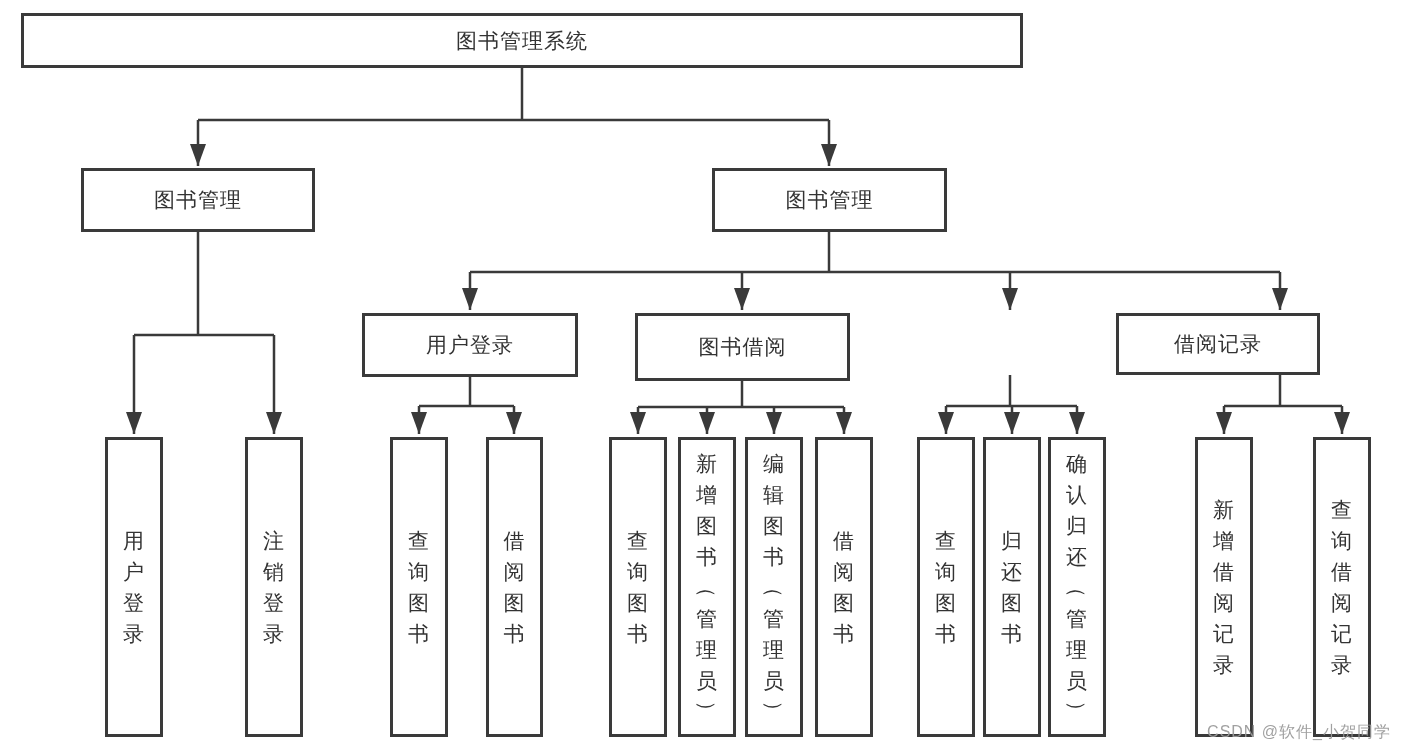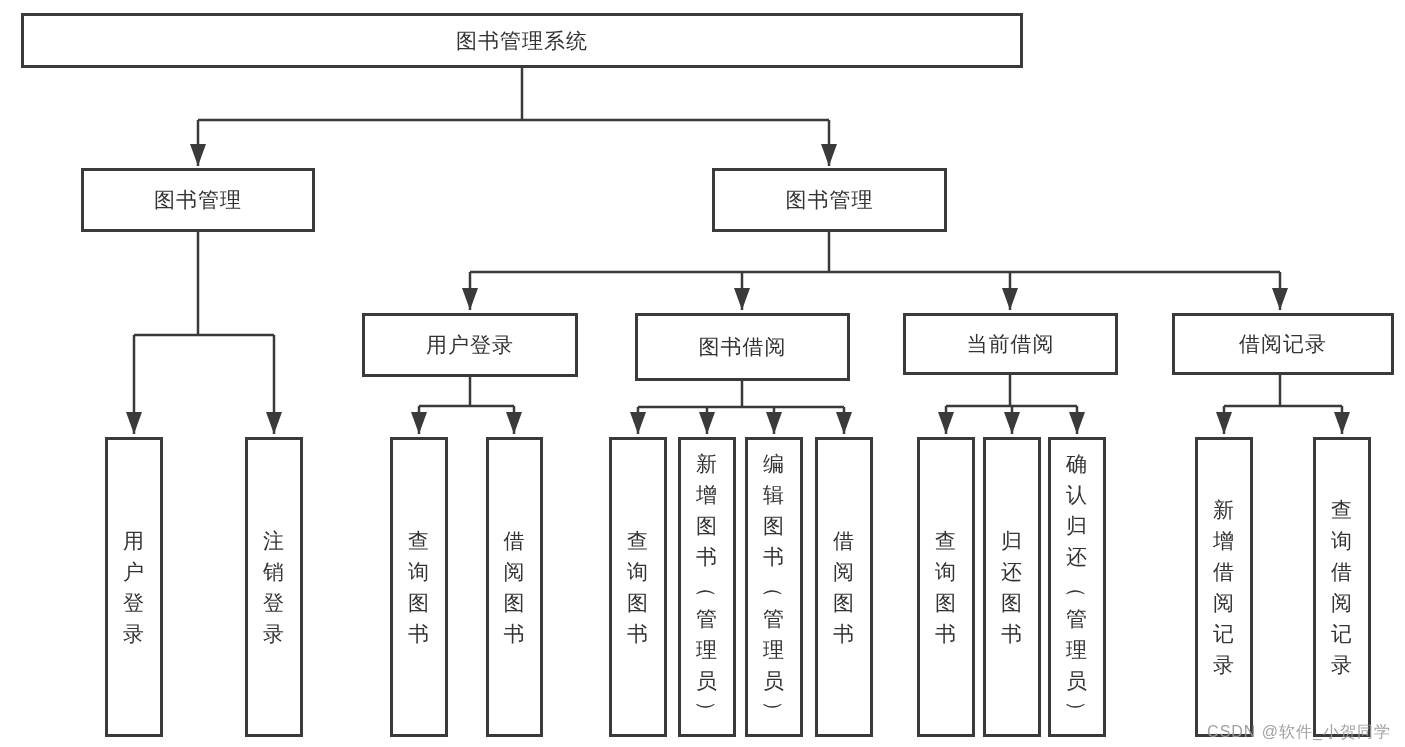--- a/index.html
+++ b/index.html
@@ -119,22 +119,21 @@
     </g>
   </svg>
 
   <div class="box" style="left:21px; top:13px; width:1002px; height:55px;">图书管理系统</div>
 
   <div class="box" style="left:81px; top:168px; width:234px; height:64px;">图书管理</div>
   <div class="box" style="left:712px; top:168px; width:235px; height:64px;">图书管理</div>
 
   <div class="box" style="left:362px; top:313px; width:216px; height:64px;">用户登录</div>
   <div class="box" style="left:635px; top:313px; width:215px; height:68px;">图书借阅</div>
-  <div class="box" style="left:903px; top:313px; width:215px; height:62px;">当前借阅</div>
-  <div class="box" style="left:1172px; top:313px; width:222px; height:62px;">借阅记录</div>
+  <div class="box" style="left:1116px; top:313px; width:204px; height:62px;">借阅记录</div>
 
   <div class="box leaf" style="left:105px; top:437px; width:58px; height:300px;">
     <span class="vtext">
         <span class="vchar">用</span>
         <span class="vchar">户</span>
         <span class="vchar">登</span>
         <span class="vchar">录</span>
       </span>
   </div>
   <div class="box leaf" style="left:245px; top:437px; width:58px; height:300px;">

